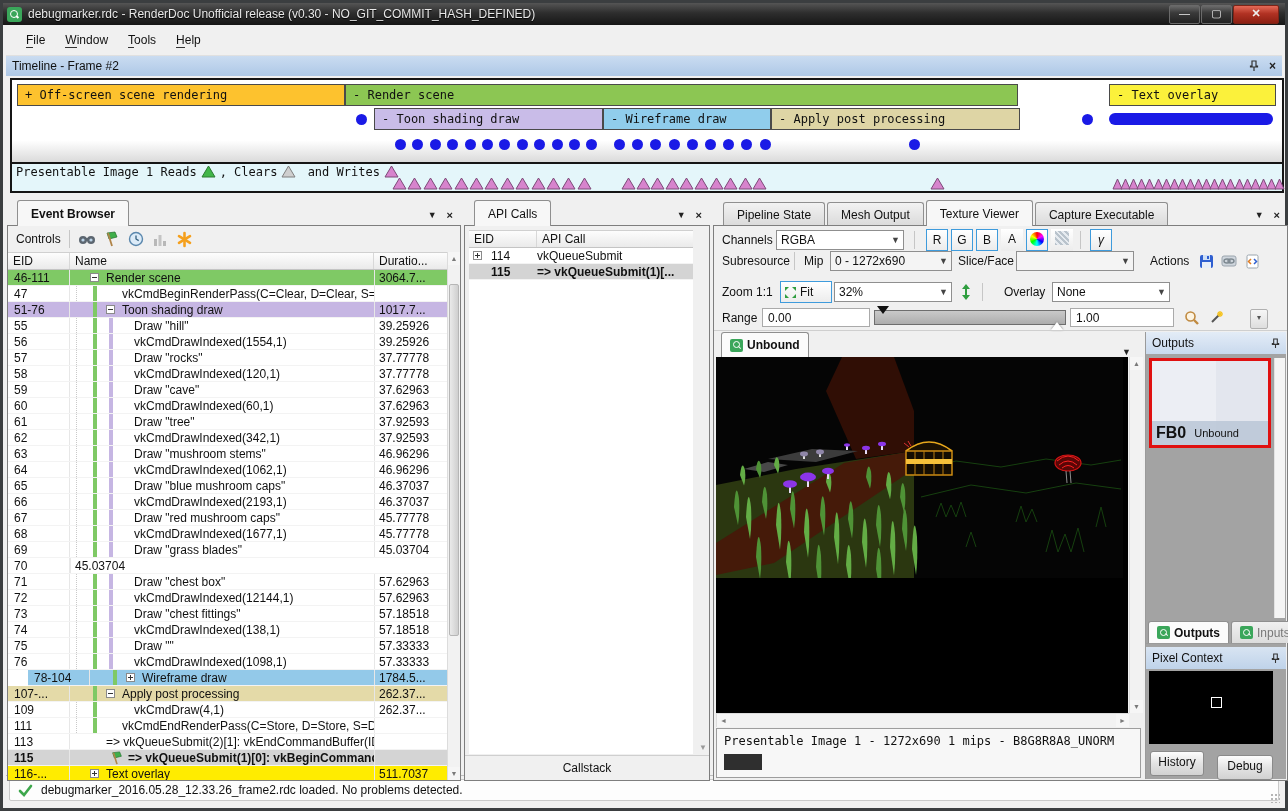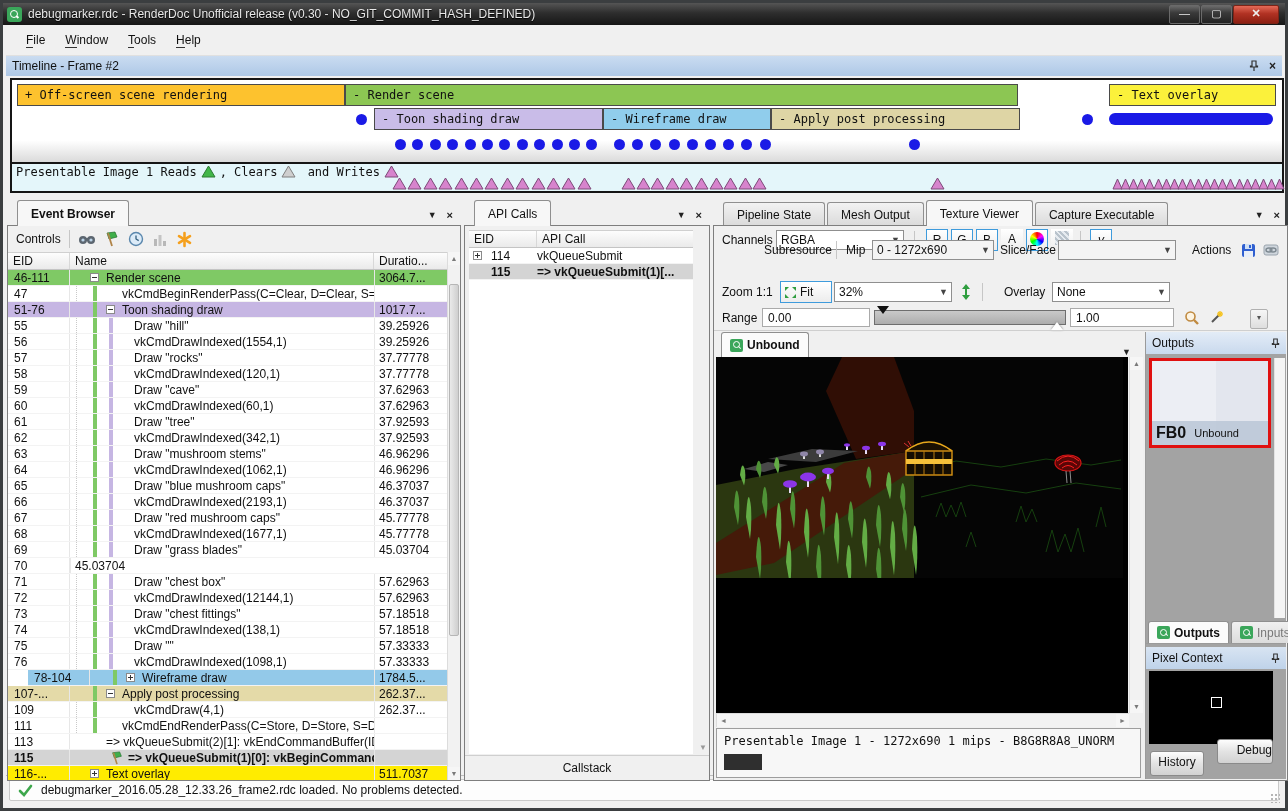--- a/index.html
+++ b/index.html
@@ -696,21 +696,21 @@
         <div class="chanbtn on" style="left:312px;">
           <div style="width:14px;height:14px;margin:2px auto;border-radius:50%;background:conic-gradient(#f00,#f0f,#00f,#0ff,#0f0,#ff0,#f00);"></div>
         </div>
         <div class="chanbtn" style="left:337px;">
           <div style="width:14px;height:14px;margin:2px auto;background:repeating-linear-gradient(45deg,#b9c3cc 0 2px,#e6ebf0 2px 4px);"></div>
         </div>
         <div class="vsep abs" style="left:366px;top:4px;"></div>
         <div class="chanbtn on" style="left:376px;font-style:italic;">γ</div>
       </div>
 
-      <div class="tvrow" style="top:11px;margin-left:42px;">
+      <div class="tvrow" style="top:22px;">
         <span class="lbl" style="left:8px;">Subresource</span>
         <div class="vsep abs" style="left:80px;top:4px;"></div>
         <span class="lbl" style="left:90px;">Mip</span>
         <div class="combo" style="left:116px;width:122px;background:#f4f4f4;">
           <span>0 - 1272x690</span><span class="arrow">▼</span>
         </div>
         <span class="lbl" style="left:244px;">Slice/Face</span>
         <div class="combo" style="left:302px;width:118px;background:#f4f4f4;">
           <span></span><span class="arrow">▼</span>
         </div>
@@ -948,21 +948,21 @@
         <div class="side-header" style="top:315px;background:linear-gradient(#d8e4f2,#bfd3ea);">
           <span>Pixel Context</span>
           <svg width="9" height="11" viewBox="0 0 10 12" style="margin-left:auto;">
               <path d="M3 1h4v5h1.5v1h-7v-1H3zM5 7v4" stroke="#333" stroke-width="1.2" fill="none"></path>
             </svg>
         </div>
         <div class="abs" style="left:3px;top:339px;width:124px;height:73px;background:#000;">
           <div style="position:absolute;left:62px;top:26px;width:9px;height:9px;border:1.5px solid #fff;"></div>
         </div>
         <div class="btn7" style="left:4px;top:419px;width:52px;">History</div>
-        <div class="btn7" style="left:71px;top:407px;width:54px;text-align:right;">Debug</div>
+        <div class="btn7" style="left:71px;top:423px;width:54px;">Debug</div>
       </div>
 
     </div>
   </div>
 
   <div class="statusbar">
     <div class="status-inner">
       <svg width="15" height="13" viewBox="0 0 15 13">
           <path d="M2 7 6 11 13 2" stroke="#3da74c" stroke-width="2.6" fill="none" stroke-linecap="round"></path>
         </svg>

